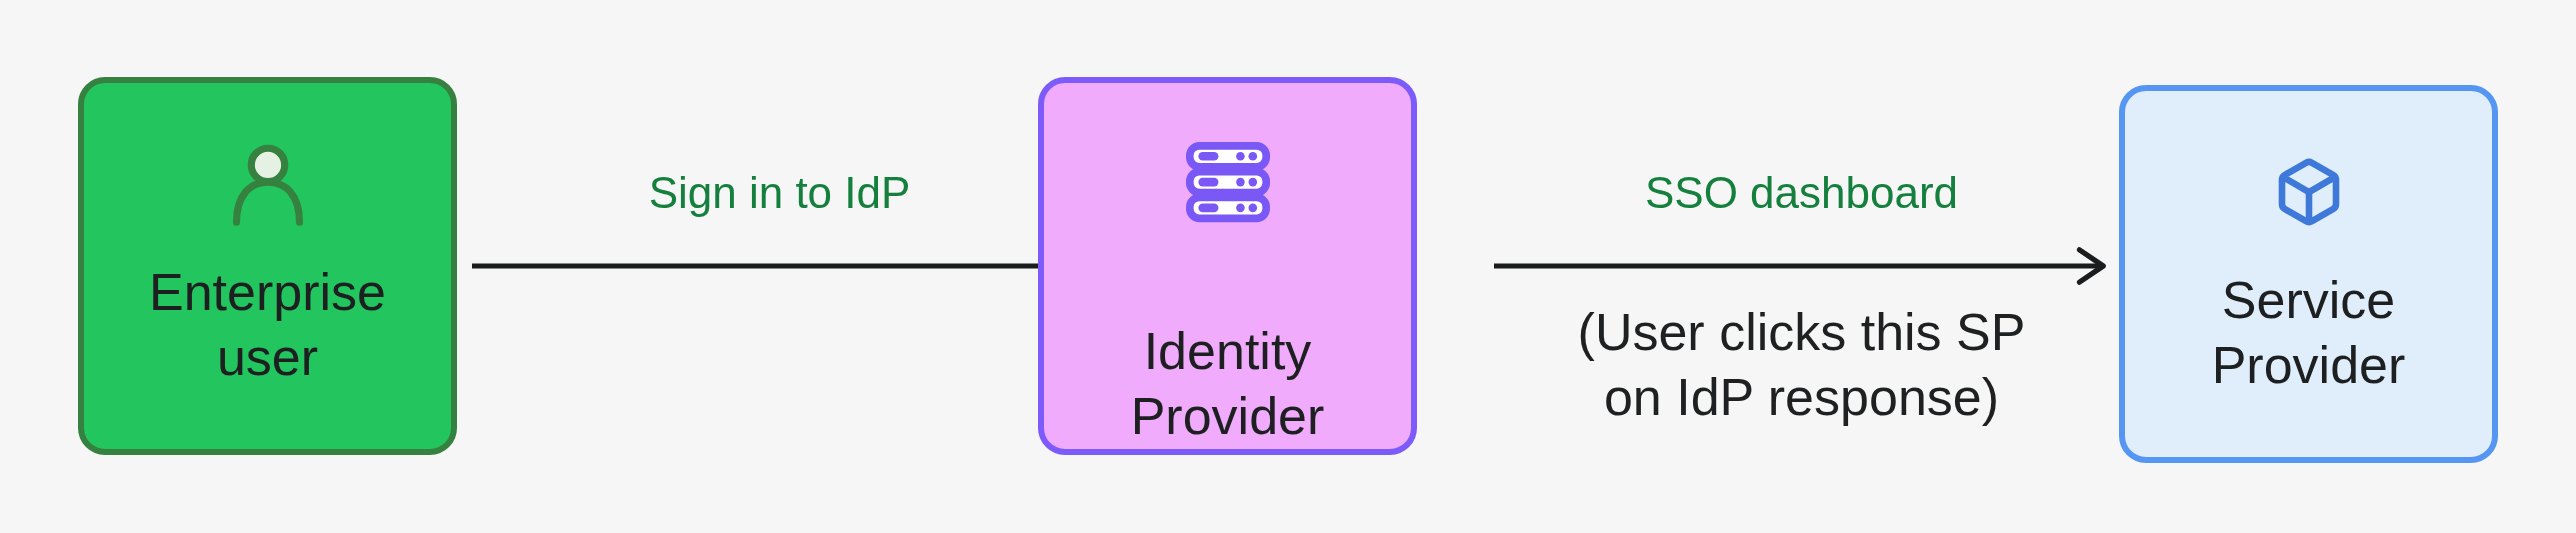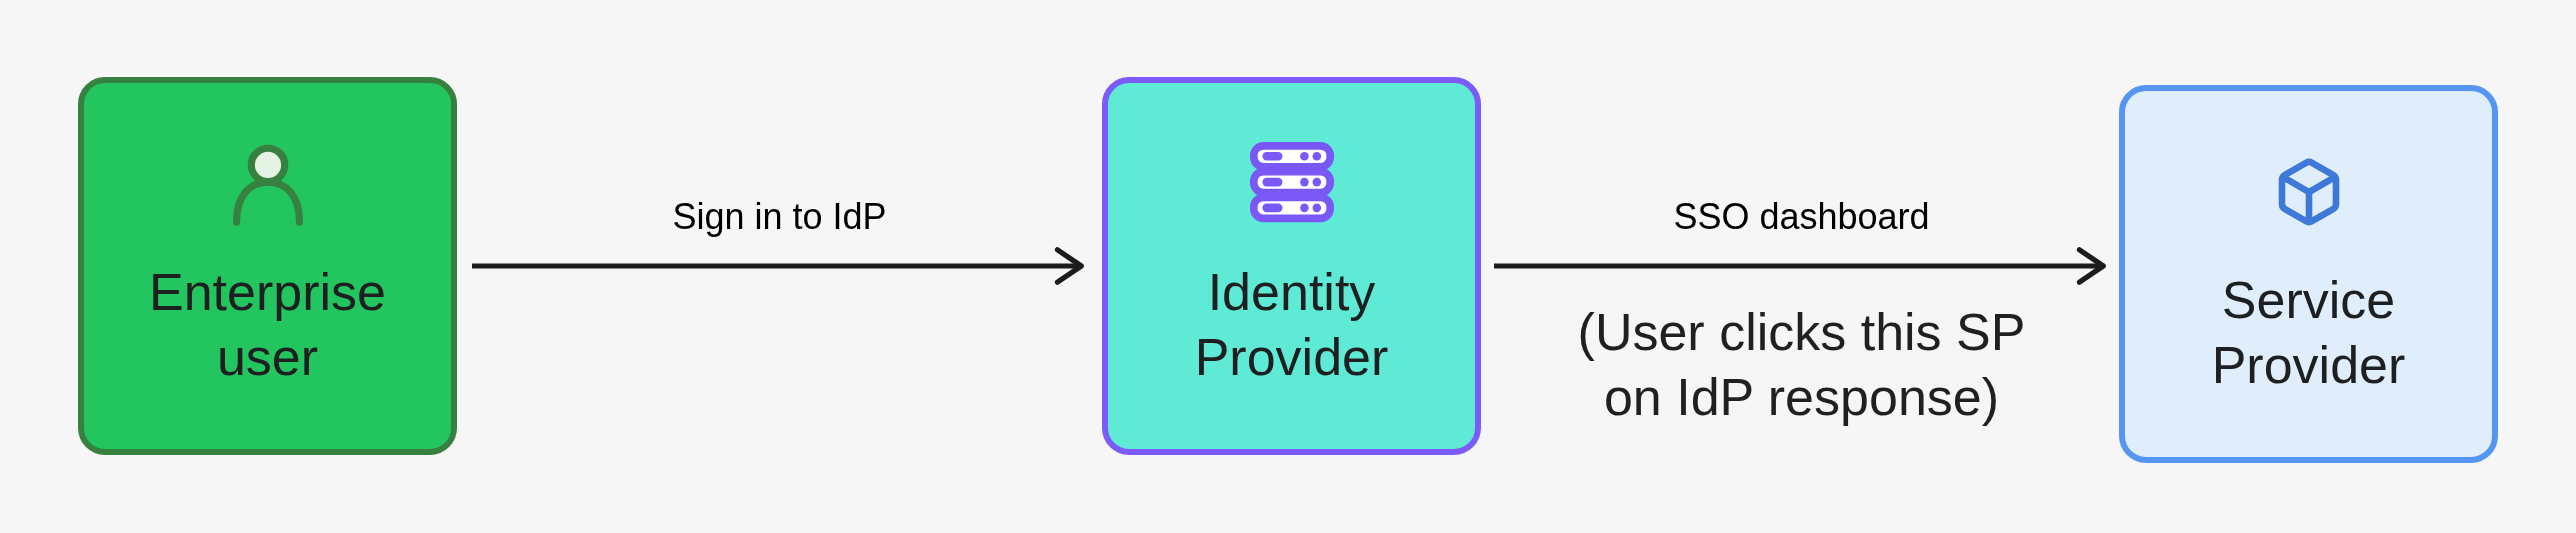--- a/index.html
+++ b/index.html
@@ -23,21 +23,21 @@
     height: 378px;
     box-sizing: border-box;
     border-radius: 27px;
     border: 6.7px solid #000;
     display: flex;
     flex-direction: column;
     align-items: center;
     padding-top: 59px;
   }
   .node-green  { left: 78px;   background: #22c55e; border-color: #378140; }
-  .node-purple { left: 1102px; background: #5eead4; border-color: #7C5BFA; }
+  .node-purple { left: 1038px; background: #f0abfc; border-color: #7C5BFA; justify-content: space-between; }
   .node-blue   { left: 2119px; background: #E0EEFC; border-color: #5596F3; margin-top: 8px; }
   .icon-slot {
     height: 84px;
     display: flex;
     align-items: center;
     justify-content: center;
   }
   .node-label {
     margin-top: 34px;
     max-width: 305px;
@@ -52,26 +52,26 @@
   .edge-svg {
     position: absolute;
     top: 245px;
     width: 615px;
     height: 42px;
   }
   .edge-svg-1 { left: 472px; }
   .edge-svg-2 { left: 1494px; }
   .edge-label {
     position: absolute;
-    top: 184px;
+    top: 160px;
     width: 615px;
     text-align: center;
-    font-size: 36px;
+    font-size: 44px;
     line-height: 65px;
-    color: #000000;
+    color: #15803d;
   }
   .edge-label-1 { left: 472px; }
   .edge-label-2 { left: 1494px; }
   .edge-caption {
     position: absolute;
     top: 300px;
     left: 1494px;
     width: 615px;
     text-align: center;
     font-size: 52px;

